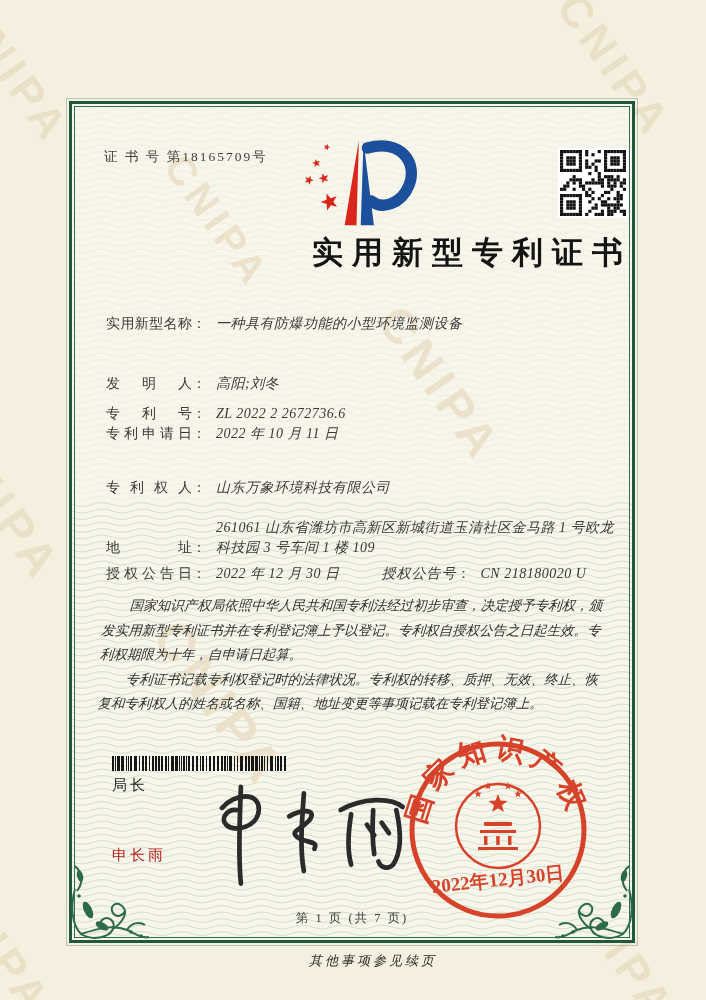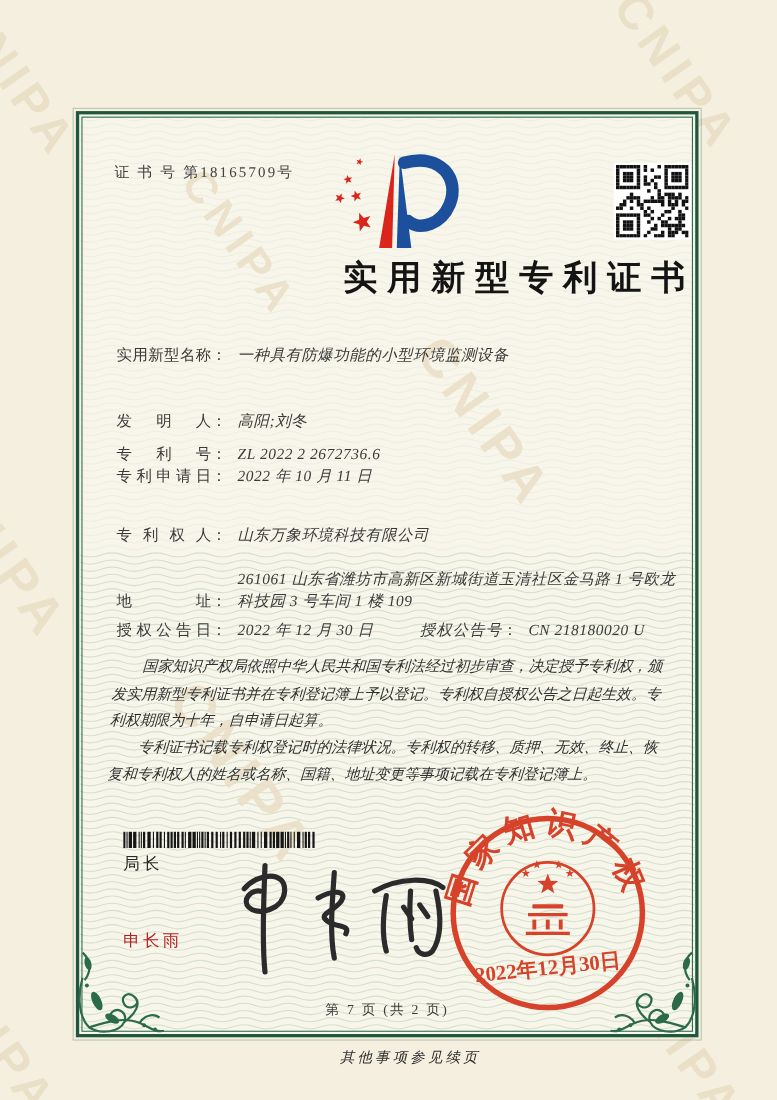--- a/index.html
+++ b/index.html
@@ -595,21 +595,21 @@
         <rect x="98.2" y="106" width="3.5" height="9"></rect>
         <rect x="110" y="106" width="3.5" height="9"></rect>
         <rect x="80" y="117" width="40" height="3"></rect>
       </g>
       <text font-size="28" font-weight="bold" fill="#d63a22" letter-spacing="7" font-family="Liberation Serif, DejaVu Serif, serif">
         <textPath href="#sealArc" startOffset="2%">国家知识产权局</textPath>
       </text>
       <text x="100" y="156" text-anchor="middle" transform="rotate(-6 100 150)" font-size="19" font-weight="bold" fill="#d63a22" font-family="Liberation Serif, DejaVu Serif, serif">2022年12月30日</text>
     </svg>
 
-    <div class="page-num">第 7 页 (共 2 页)</div>
+    <div class="page-num">第 1 页 (共 7 页)</div>
   </div>
 
   <svg class="corner bl" viewBox="0 0 112 112">
     <g fill="none" stroke="#2c6b4a" stroke-width="2">
       <path d="M8,56 C3,74 5,92 14,101 C25,108 42,105 46,96 C49,88 41,82 35,87 C31,91 35,97 41,95"></path>
       <path d="M14,101 C30,96 46,91 60,97 C68,100 74,106 82,104"></path>
       <path d="M46,96 C56,89 62,79 55,73 C49,68 42,73 46,80 C49,85 56,83 58,78"></path>
       <path d="M10,58 C17,49 15,39 8,33"></path>
       <path d="M60,97 C64,90 72,88 78,92"></path>
     </g>

